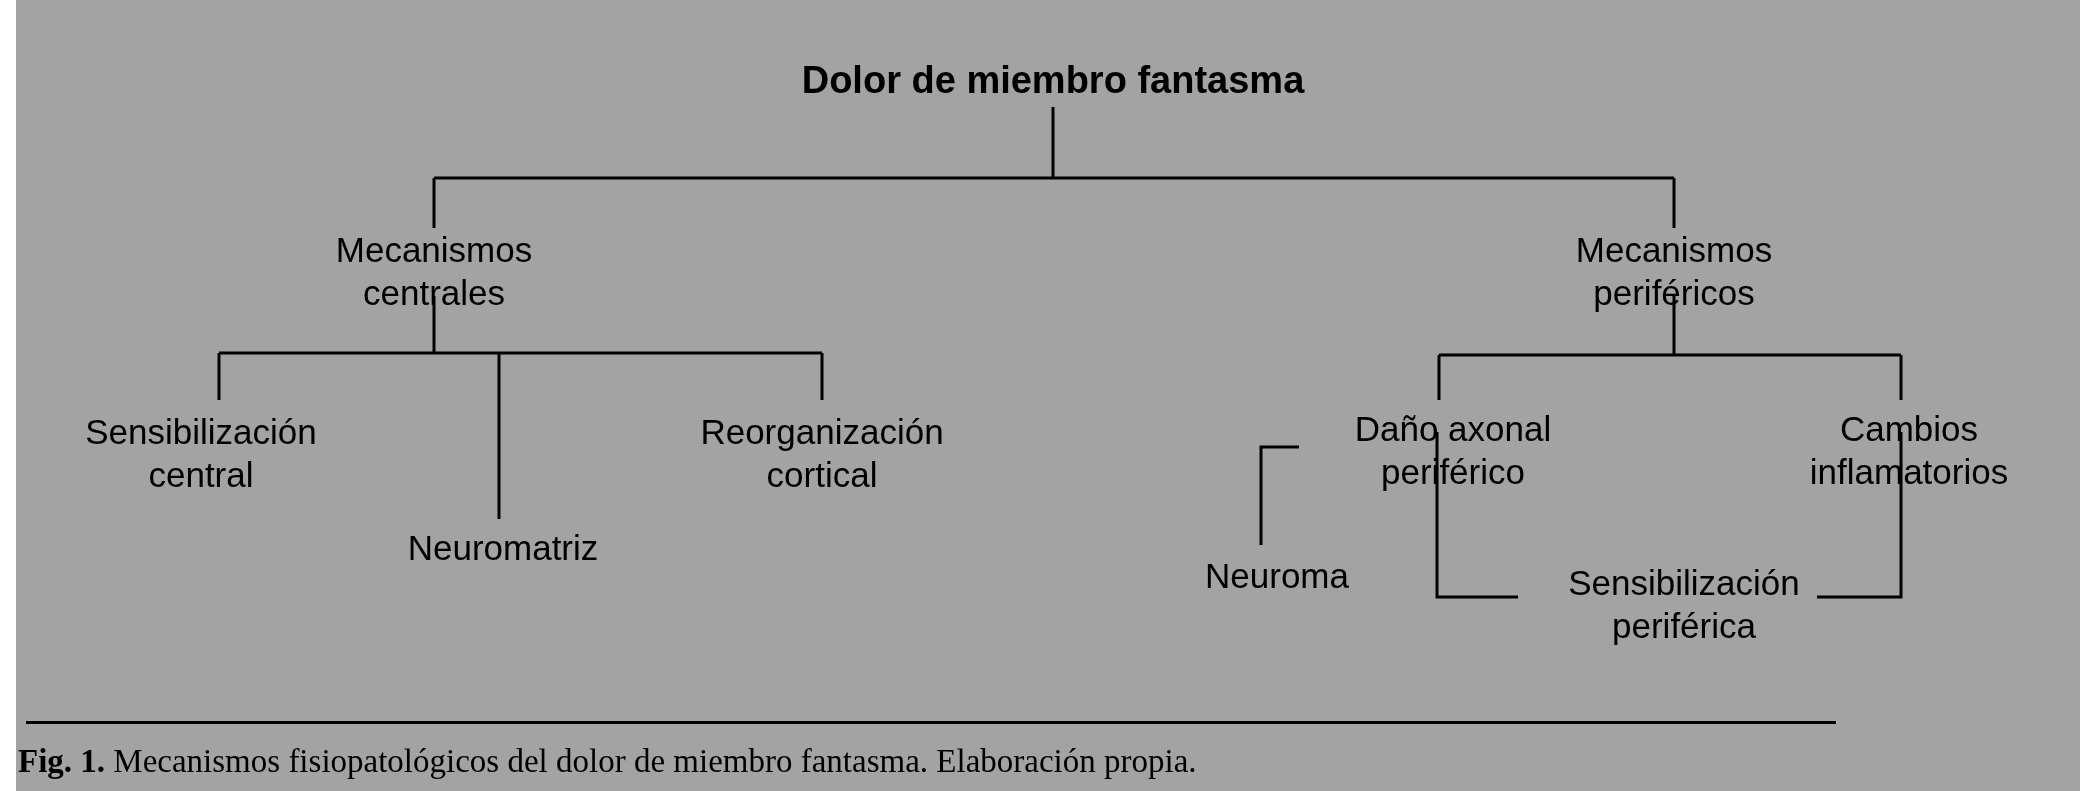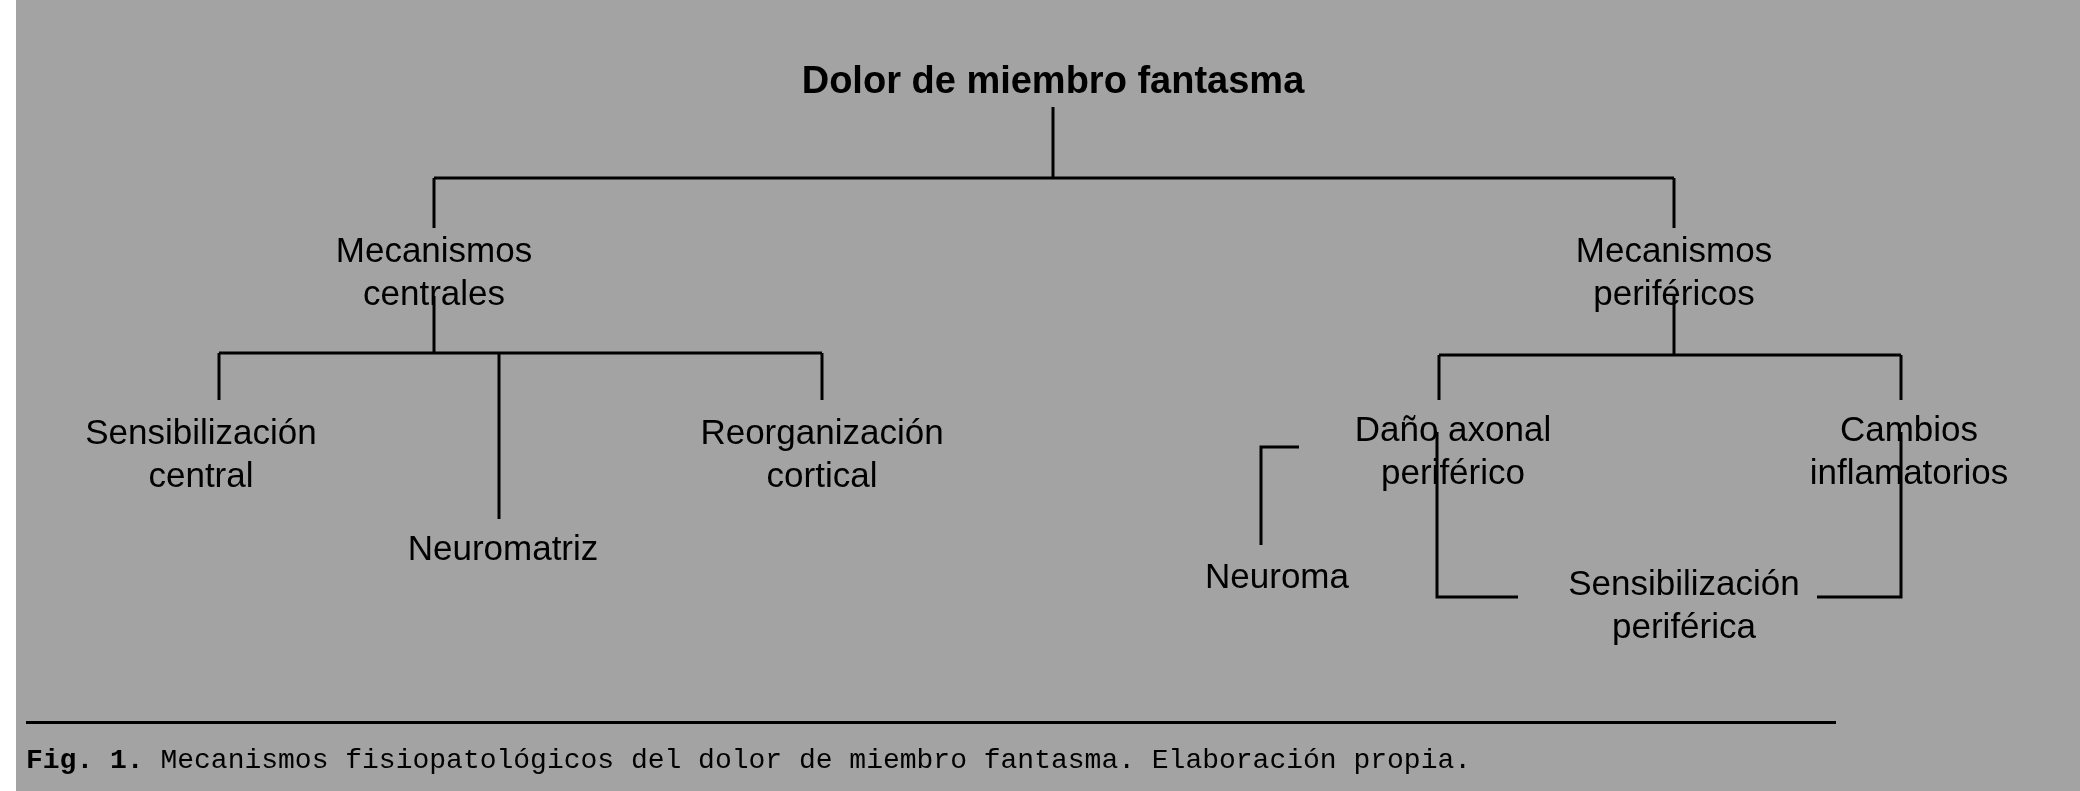--- a/index.html
+++ b/index.html
@@ -46,25 +46,25 @@
   .caption-rule {
     position: absolute;
     left: 10px;
     top: 721px;
     width: 1810px;
     height: 3px;
     background: #000000;
   }
   .caption {
     position: absolute;
-    left: 10px;
+    left: 2px;
     top: 740px;
     width: 2000px;
-    font-family: Liberation Mono, monospace;
-    font-size: 28px;
+    font-family: Liberation Serif, serif;
+    font-size: 33px;
     line-height: 42px;
     color: #000000;
     white-space: nowrap;
   }
   .caption .caption-label {
     font-weight: bold;
   }
 </style>
 </head>
 <body>

